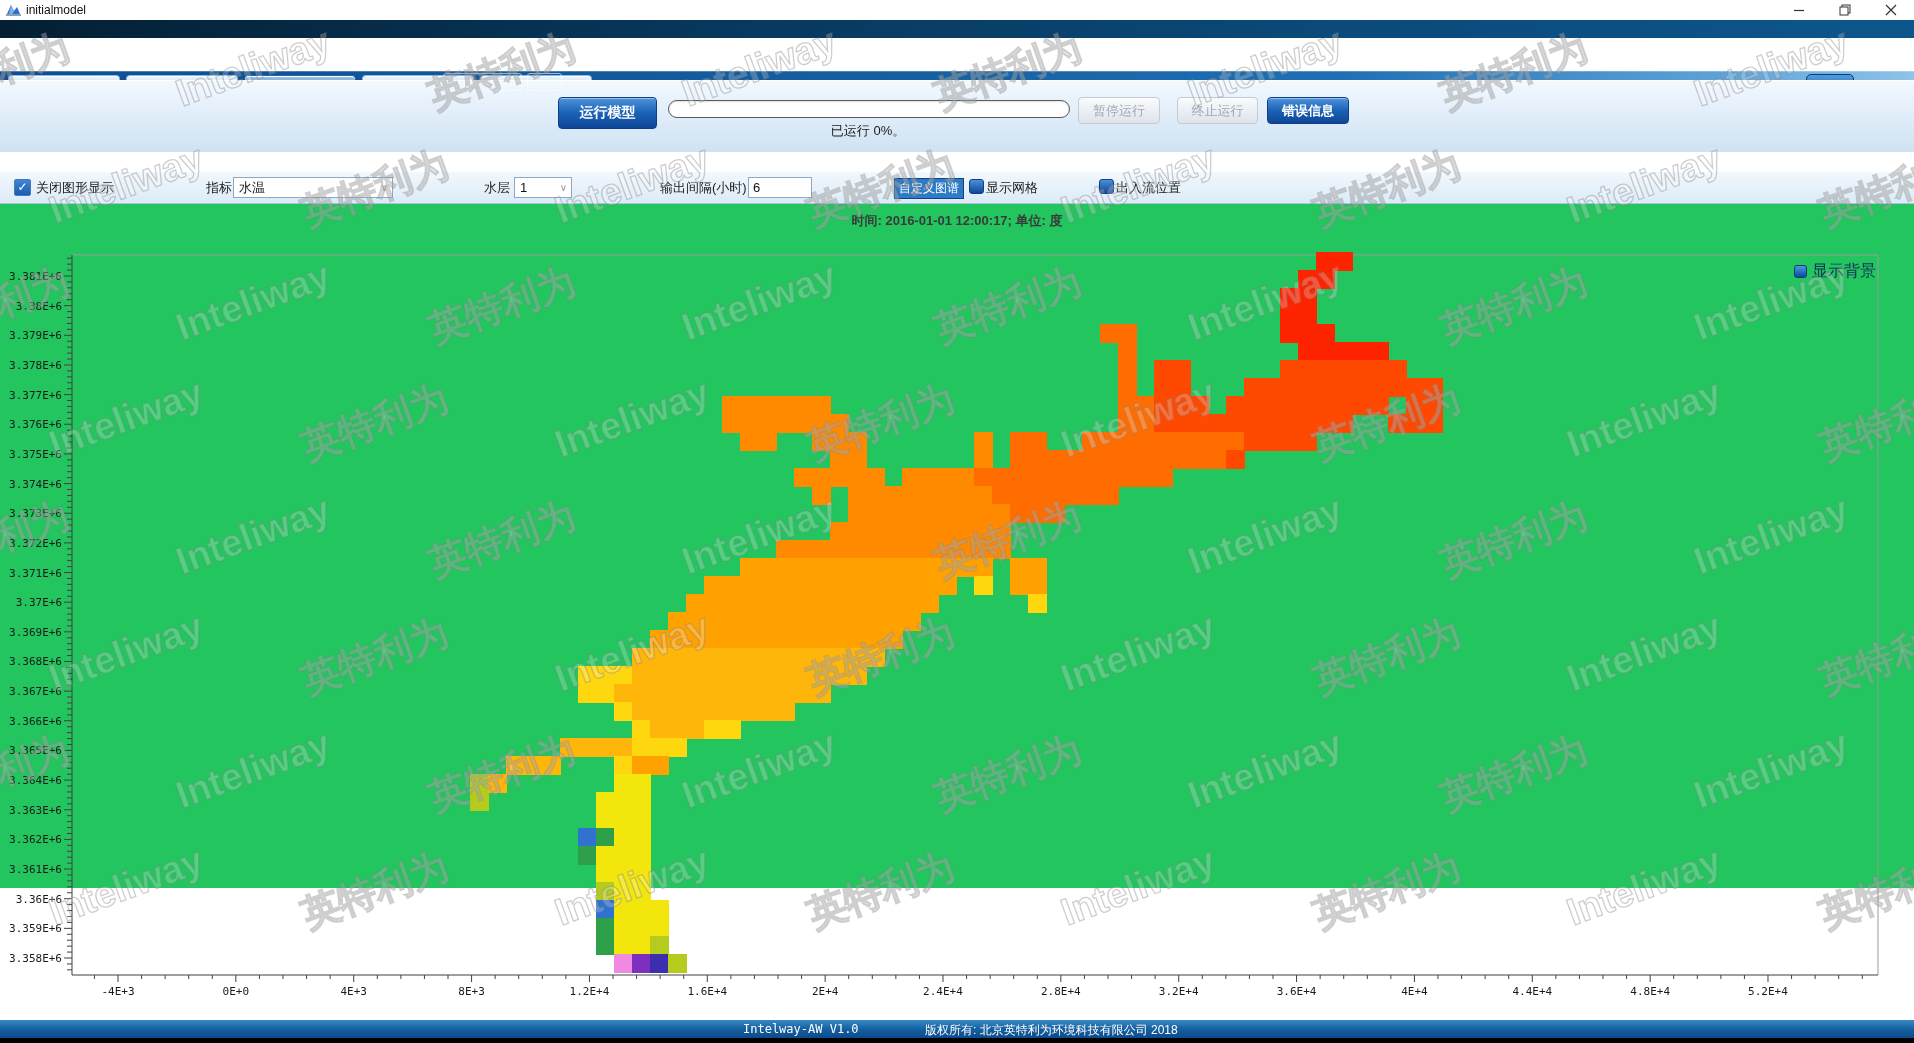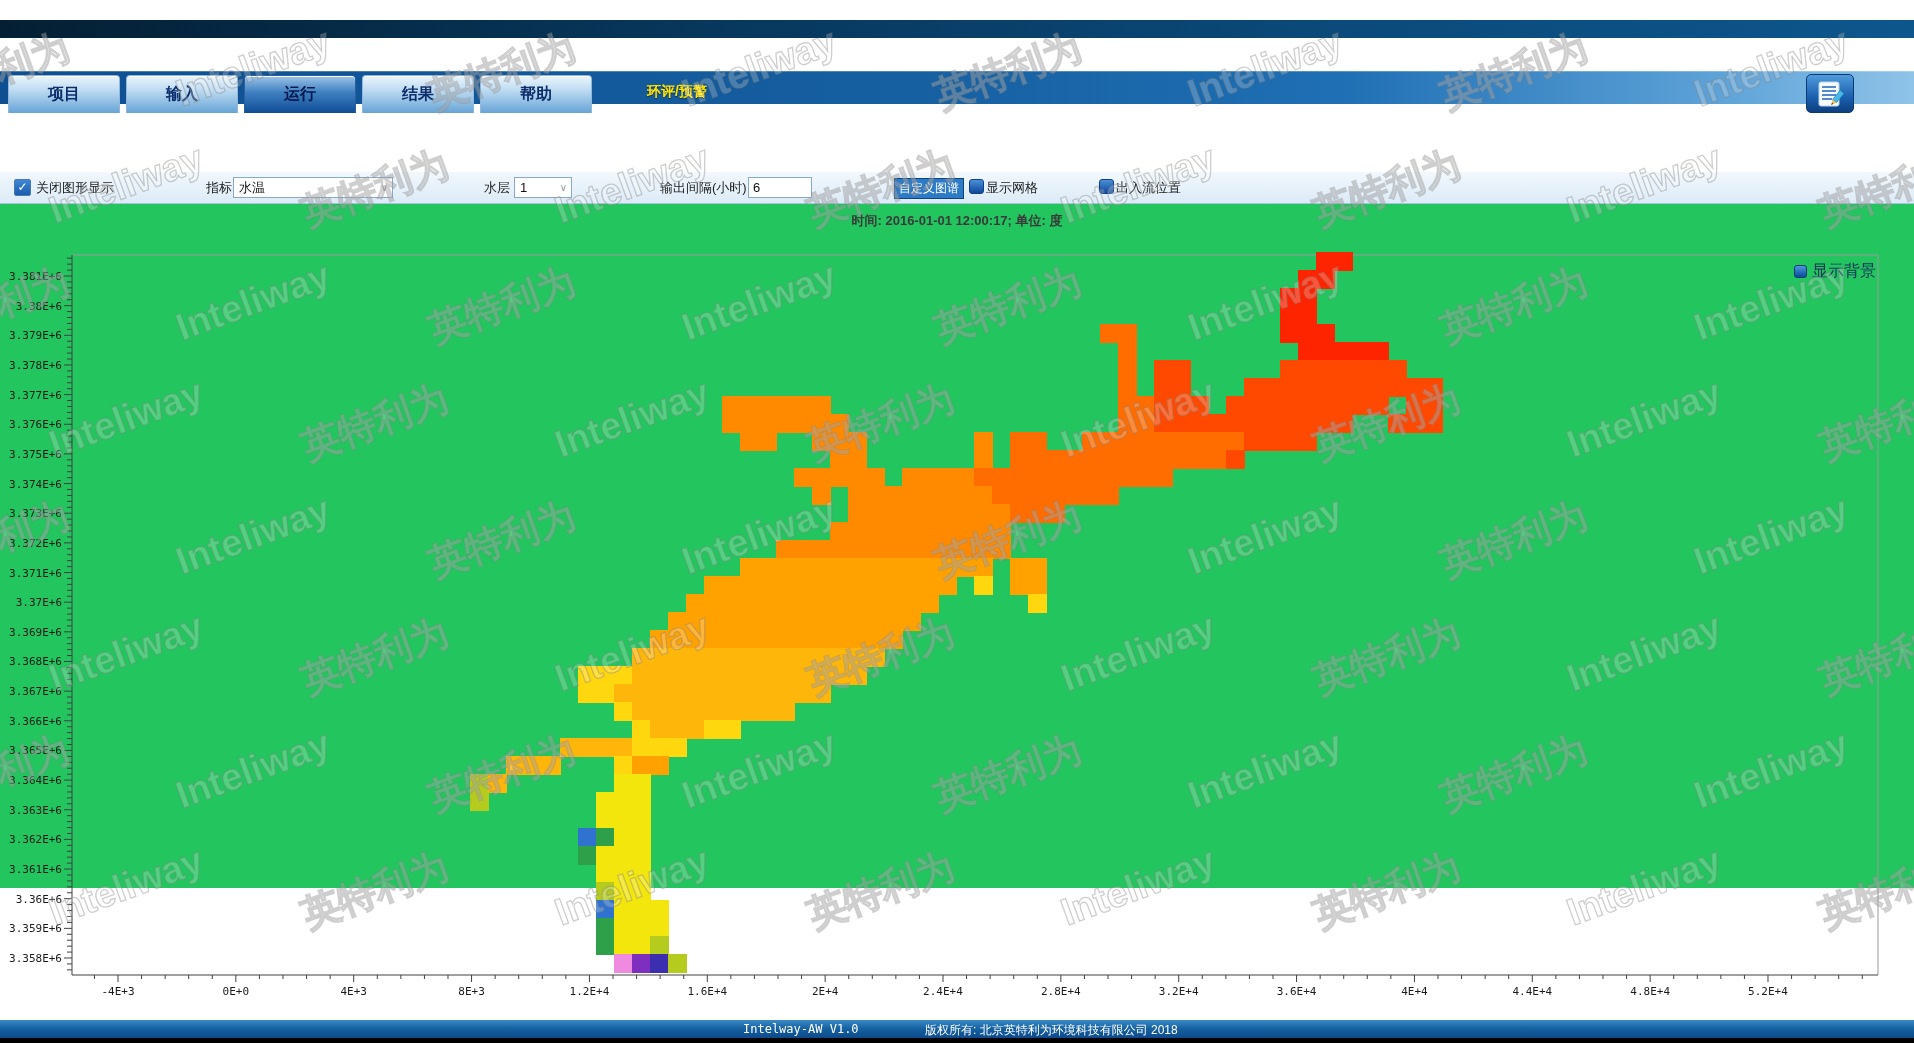--- a/index.html
+++ b/index.html
@@ -97,20 +97,46 @@
   .wm-overlay{position:absolute;left:0;top:20px;width:1914px;height:1000px;overflow:hidden;pointer-events:none;z-index:60;}
   .wm{position:absolute;font-size:38px;font-weight:bold;white-space:nowrap;
       transform:rotate(-20deg);color:rgba(255,255,255,.22);
       -webkit-text-stroke:1.3px rgba(125,125,125,.38);}
 </style>
 </head>
 <body>
 
 <div class="window">
 
+  <div class="titlebar">
+    <svg class="app-icon" viewBox="0 0 15 14">
+      <rect x="0" y="11" width="15" height="2" fill="#8aa0b4"></rect>
+      <path d="M1 11 L5 2 L8 8 L11 4 L14 11 Z" fill="#2a6fd0"></path>
+      <path d="M5 2 L8 8 L6.5 11 L3 11 Z" fill="#7fb2e8"></path>
+    </svg>
+    <span class="title-text">initialmodel</span>
+    <div class="win-controls">
+      <div class="win-btn">
+        <svg width="12" height="12" viewBox="0 0 12 12">
+            <line x1="1" y1="6.5" x2="11" y2="6.5" stroke="#333" stroke-width="1.2"></line>
+          </svg>
+      </div>
+      <div class="win-btn">
+        <svg width="12" height="12" viewBox="0 0 12 12">
+            <rect x="3" y="1" width="8" height="8" fill="none" stroke="#333"></rect>
+            <rect x="1" y="3" width="8" height="8" fill="#fff" stroke="#333"></rect>
+          </svg>
+      </div>
+      <div class="win-btn">
+        <svg width="12" height="12" viewBox="0 0 12 12">
+            <path d="M1 1 L11 11 M11 1 L1 11" stroke="#333" stroke-width="1.2"></path>
+          </svg>
+      </div>
+    </div>
+  </div>
 
   <div class="navstrip"></div>
   <div class="menubar">
     <div class="tab" style="left:8px">项目</div>
     <div class="tab" style="left:126px">输入</div>
     <div class="tab active" style="left:244px">运行</div>
     <div class="tab" style="left:362px">结果</div>
     <div class="tab" style="left:480px">帮助</div>
     <div class="env-label">环评/预警</div>
     <div class="note-btn">
@@ -122,20 +148,32 @@
         <line x1="7" y1="19" x2="17" y2="19" stroke="#2a6fc0" stroke-width="1.6"></line>
         <g transform="rotate(40 22 18)">
           <rect x="19.5" y="10" width="5" height="12" fill="#49b8e8" stroke="#1a7ab0" stroke-width=".6"></rect>
           <polygon points="19.5,22 24.5,22 22,27" fill="#f0c060"></polygon>
           <polygon points="21.2,24.8 22.8,24.8 22,27" fill="#333"></polygon>
         </g>
       </svg>
     </div>
   </div>
 
+  <div class="toolbar">
+    <div class="ghost" style="left:443px;top:-7px;width:77px;height:16px"></div>
+    <div class="ghost" style="left:527px;top:-7px;width:33px;height:16px"></div>
+    <div class="btn-primary" style="left:558px;top:17px;width:97px;height:30px">运行模型</div>
+    <div class="progress-track">
+      <div class="progress-fill"></div>
+    </div>
+    <div class="progress-text">已运行 0%。</div>
+    <div class="btn-disabled" style="left:1078px;top:17px;width:80px;height:25px">暂停运行</div>
+    <div class="btn-disabled" style="left:1177px;top:17px;width:79px;height:25px">终止运行</div>
+    <div class="btn-primary" style="left:1267px;top:17px;width:80px;height:25px;font-size:13px">错误信息</div>
+  </div>
 
   <div class="controls">
     <div class="checkbox">✓</div>
     <div class="ctl-label" style="left:36px">关闭图形显示</div>
     <div class="ctl-label" style="left:206px">指标</div>
     <div class="combo" style="left:233px;width:160px">
       <span>水温</span>
       <span class="arrow">∨</span>
     </div>
     <div class="ctl-label" style="left:484px">水层</div>

